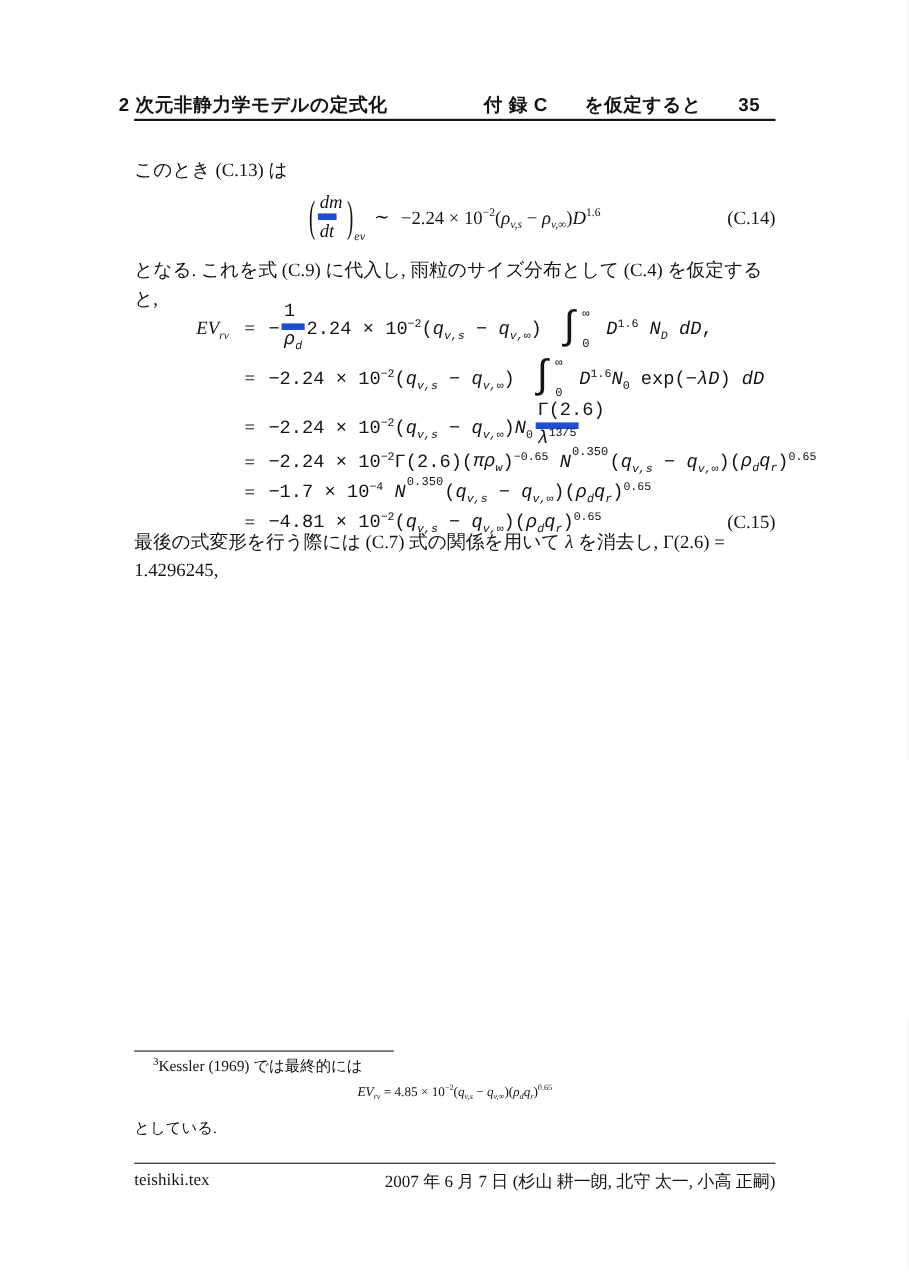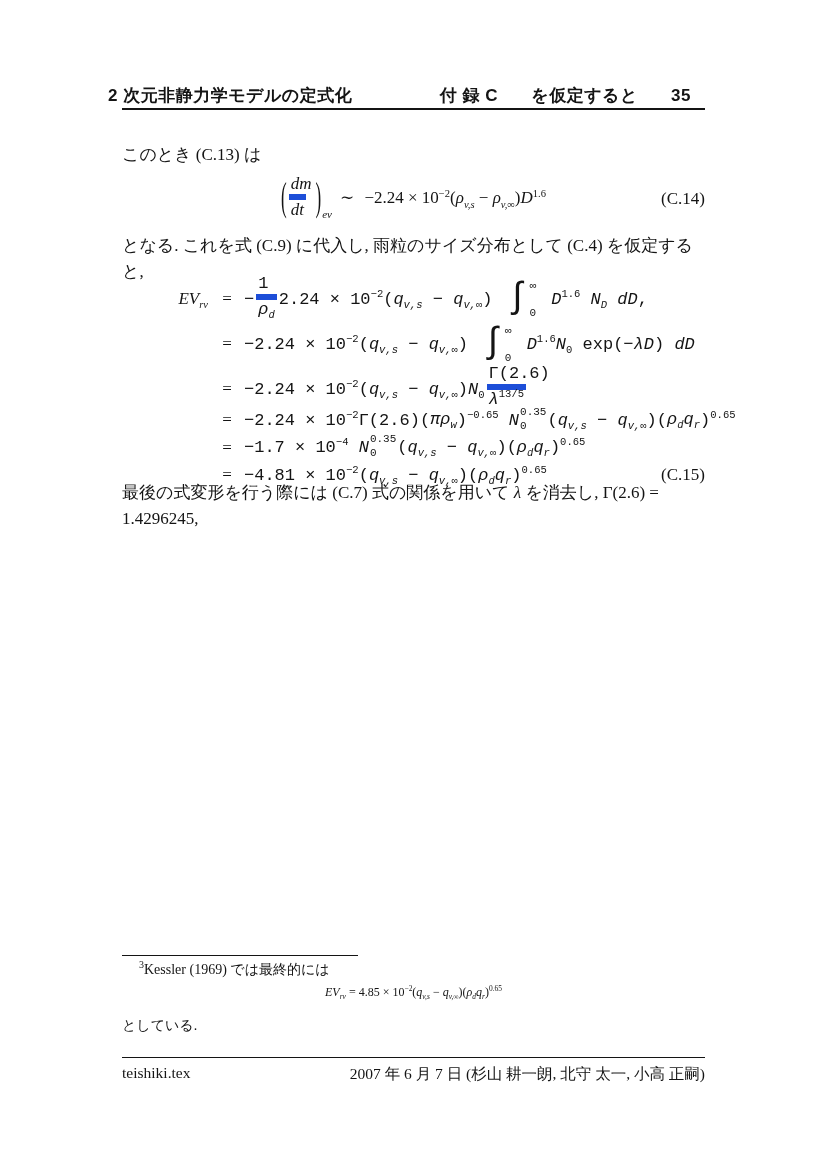--- a/index.html
+++ b/index.html
@@ -66,21 +66,21 @@
   }
   .psub { font-size:11px; font-style:italic; position:relative; top:15px; margin:0 6px 0 1px; }
   .spc { margin:0 6px 0 2px; }
   .int { font-size:36px; font-weight:300; vertical-align:middle; position:relative; top:-2px; margin-left:4px; }
   .lims {
     display:inline-flex; flex-direction:column; justify-content:space-between;
     height:38px; font-size:11px; line-height:1; vertical-align:middle;
     margin:0 5px 0 1px; position:relative; top:1px;
   }
   .ss {
-    display:inline-flex; flex-direction:column; justify-content:space-between;
+    display:inline-flex; flex-direction:row; justify-content:space-between;
     height:25px; font-size:11px; line-height:1; vertical-align:middle;
     margin:0 1px; position:relative; top:-1px;
   }
   
   .fn-rule { position:absolute; left:122px; top:955px; width:236px; height:1px; background:#141414; }
   .fn-line1 { position:absolute; left:122px; top:961px; font-size:14px; padding-left:17px; }
   .fn-line1 sup { font-size:10px; vertical-align:super; line-height:0; }
   .fn-eq {
     position:absolute; left:122px; top:985px; width:583px;
     text-align:center; font-size:12px;

